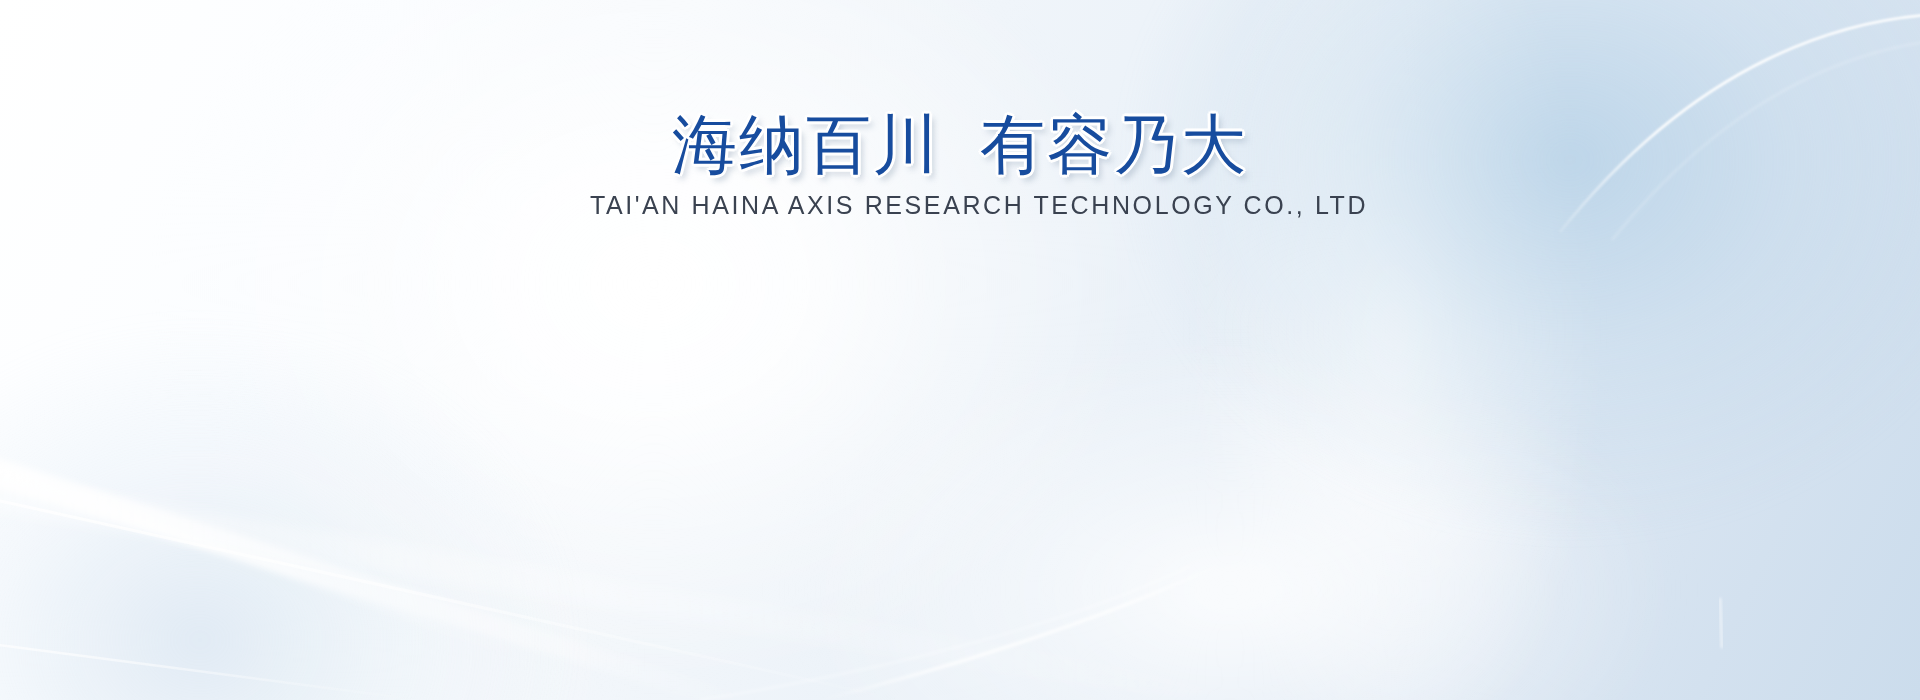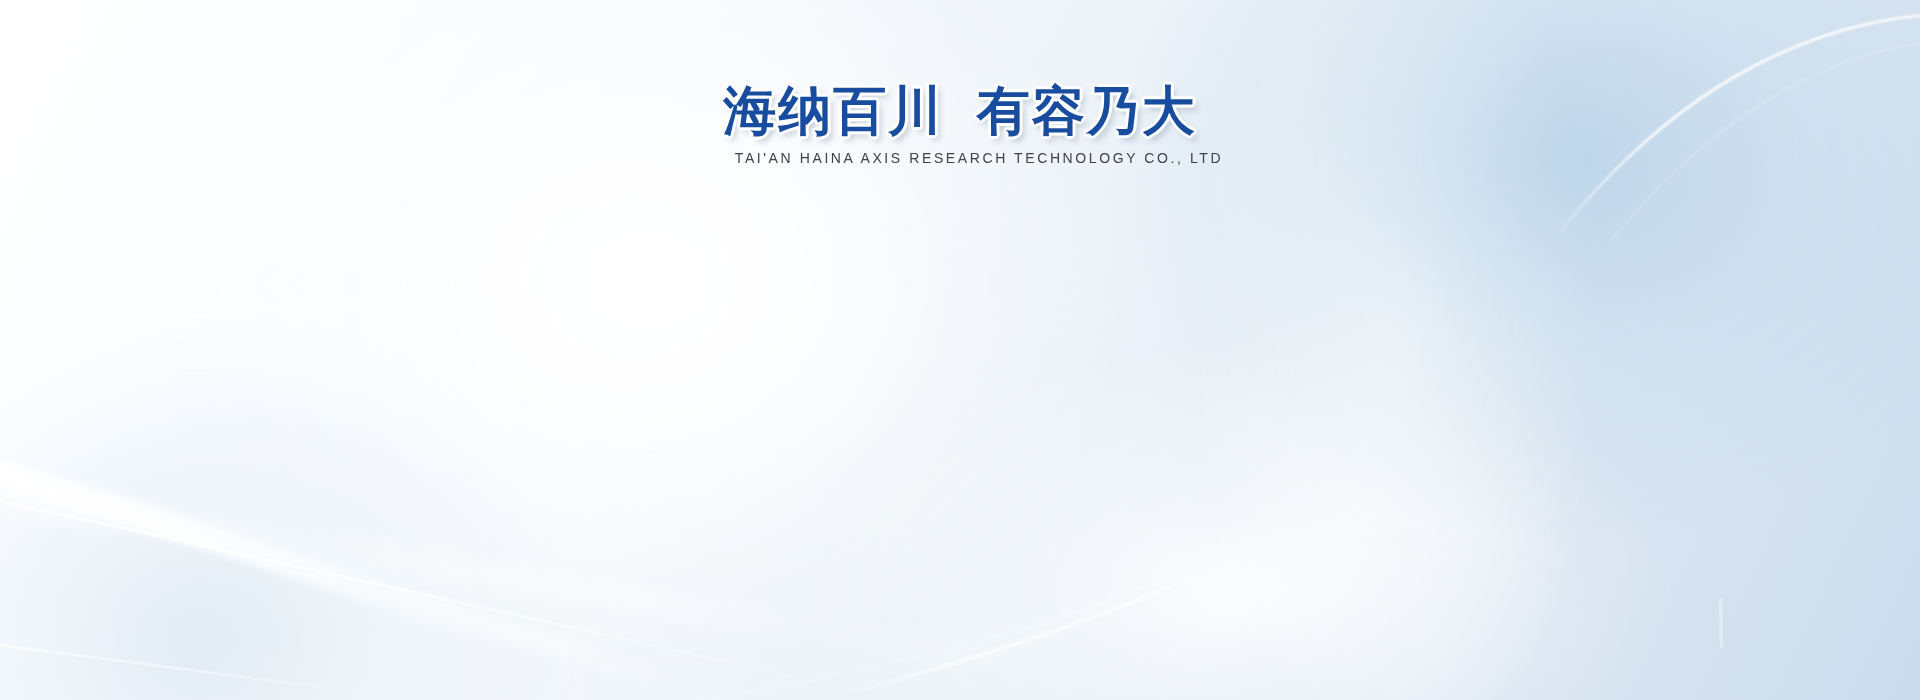--- a/index.html
+++ b/index.html
@@ -132,24 +132,24 @@
     right: 0;
     top: 0;
     height: 100%;
     display: flex;
     flex-direction: column;
     align-items: center;
     pointer-events: none;
   }
 
   .headline {
-    margin-top: 84px;
-    font-size: 53px;
+    margin-top: 112px;
+    font-size: 65px;
     line-height: 1;
-    font-weight: 700;
+    font-weight: 400;
     letter-spacing: 2px;
     color: #174c9e;
     white-space: pre;
     text-shadow:
       -2px -2px 0 #ffffff,
        2px -2px 0 #ffffff,
       -2px  2px 0 #ffffff,
        2px  2px 0 #ffffff,
       -3px  0   0 #ffffff,
        3px  0   0 #ffffff,
@@ -165,21 +165,21 @@
     line-height: 1.15;
     font-weight: 700;
     letter-spacing: 1px;
     color: #15181c;
     white-space: pre;
     pointer-events: auto;
   }
 
   .subtitle-en {
     margin-top: 13px;
-    font-size: 14px;
+    font-size: 25px;
     line-height: 1.2;
     font-weight: 400;
     letter-spacing: 2.6px;
     color: #3a4250;
     white-space: pre;
     pointer-events: auto;
     margin-left: 38px;
   }
 </style>
 </head>

